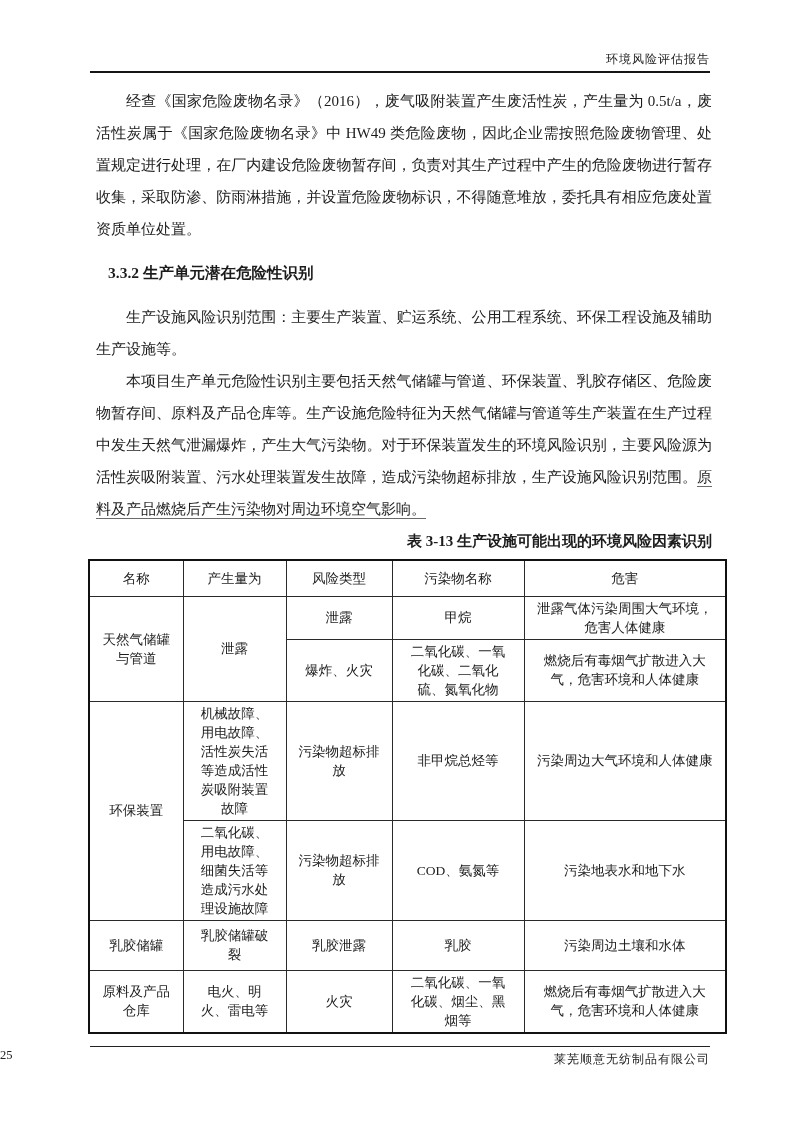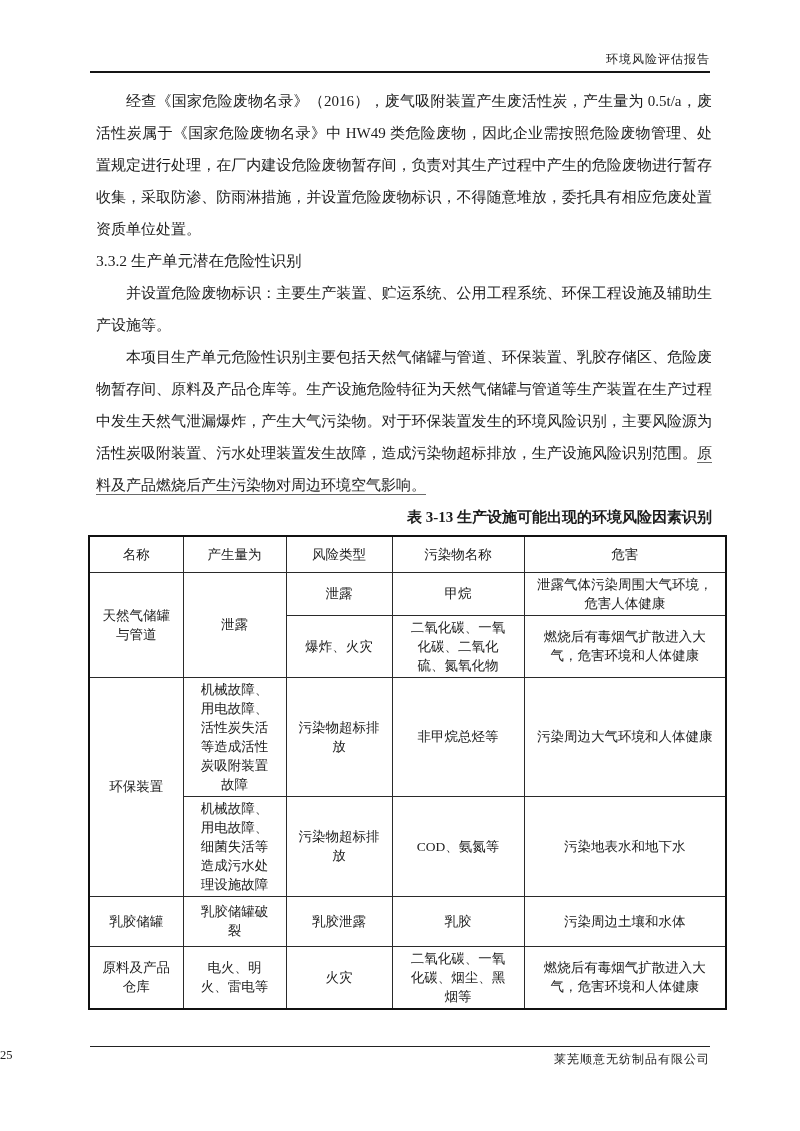--- a/index.html
+++ b/index.html
@@ -39,24 +39,24 @@
   }
   p.body-para {
     margin: 0;
     font-size: 15px;
     line-height: 32px;
     text-align: justify;
     text-indent: 2em;
     word-break: break-all;
   }
   .section-heading {
-    margin: 0;
+    margin: 12px;
     font-size: 15.5px;
     line-height: 32px;
-    font-weight: normal;
+    font-weight: bold;
   }
   .underlined {
     text-decoration: underline;
     text-decoration-thickness: 1px;
     text-underline-offset: 4px;
     text-decoration-color: #6a6a6a;
   }
 
   
   .table-title {
@@ -128,21 +128,21 @@
 <body>
 
 <div class="header-title">环境风险评估报告</div>
 <div class="header-rule"></div>
 
 <div class="content">
   <p class="body-para">经查《国家危险废物名录》（2016），废气吸附装置产生废活性炭，产生量为 0.5t/a，废活性炭属于《国家危险废物名录》中 HW49 类危险废物，因此企业需按照危险废物管理、处置规定进行处理，在厂内建设危险废物暂存间，负责对其生产过程中产生的危险废物进行暂存收集，采取防渗、防雨淋措施，并设置危险废物标识，不得随意堆放，委托具有相应危废处置资质单位处置。</p>
 
   <h3 class="section-heading">3.3.2 生产单元潜在危险性识别</h3>
 
-  <p class="body-para">并设置危险废物标识：主要生产装置、贮运系统、公用工程系统、环保工程设施及辅助生产设施等。</p>
+  <p class="body-para">生产设施风险识别范围：主要生产装置、贮运系统、公用工程系统、环保工程设施及辅助生产设施等。</p>
 
   <p class="body-para"><span>本项目生产单元危险性识别主要包括天然气储罐与管道、环保装置、乳胶存储区、危险废物暂存间、原料及产品仓库等。生产设施危险特征为天然气储罐与管道等生产装置在生产过程中发生天然气泄漏爆炸，产生大气污染物。对于环保装置发生的环境风险识别，主要风险源为活性炭吸附装置、污水处理装置发生故障，造成污染物超标排放，生产设施风险识别范围。</span><span class="underlined">原料及产品燃烧后产生污染物对周边环境空气影响。</span></p>
 
   <p class="table-title">表 3-13 生产设施可能出现的环境风险因素识别</p>
 
   <table class="risk-table">
     <colgroup>
       <col class="c1">
         <col class="c2">
         <col class="c3">
@@ -172,21 +172,21 @@
         <td>燃烧后有毒烟气扩散进入大气，危害环境和人体健康</td>
       </tr>
       <tr class="r2a">
         <td rowspan="2">环保装置</td>
         <td>机械故障、用电故障、活性炭失活等造成活性炭吸附装置故障</td>
         <td>污染物超标排放</td>
         <td>非甲烷总烃等</td>
         <td>污染周边大气环境和人体健康</td>
       </tr>
       <tr class="r2b">
-        <td>机械故障、用电故障、细菌失活等造成污水处理设施故障</td>
+        <td>二氧化碳、用电故障、细菌失活等造成污水处理设施故障</td>
         <td>污染物超标排放</td>
         <td>COD、氨氮等</td>
         <td>污染地表水和地下水</td>
       </tr>
       <tr class="r3">
         <td>乳胶储罐</td>
         <td>乳胶储罐破裂</td>
         <td>乳胶泄露</td>
         <td>乳胶</td>
         <td>污染周边土壤和水体</td>

